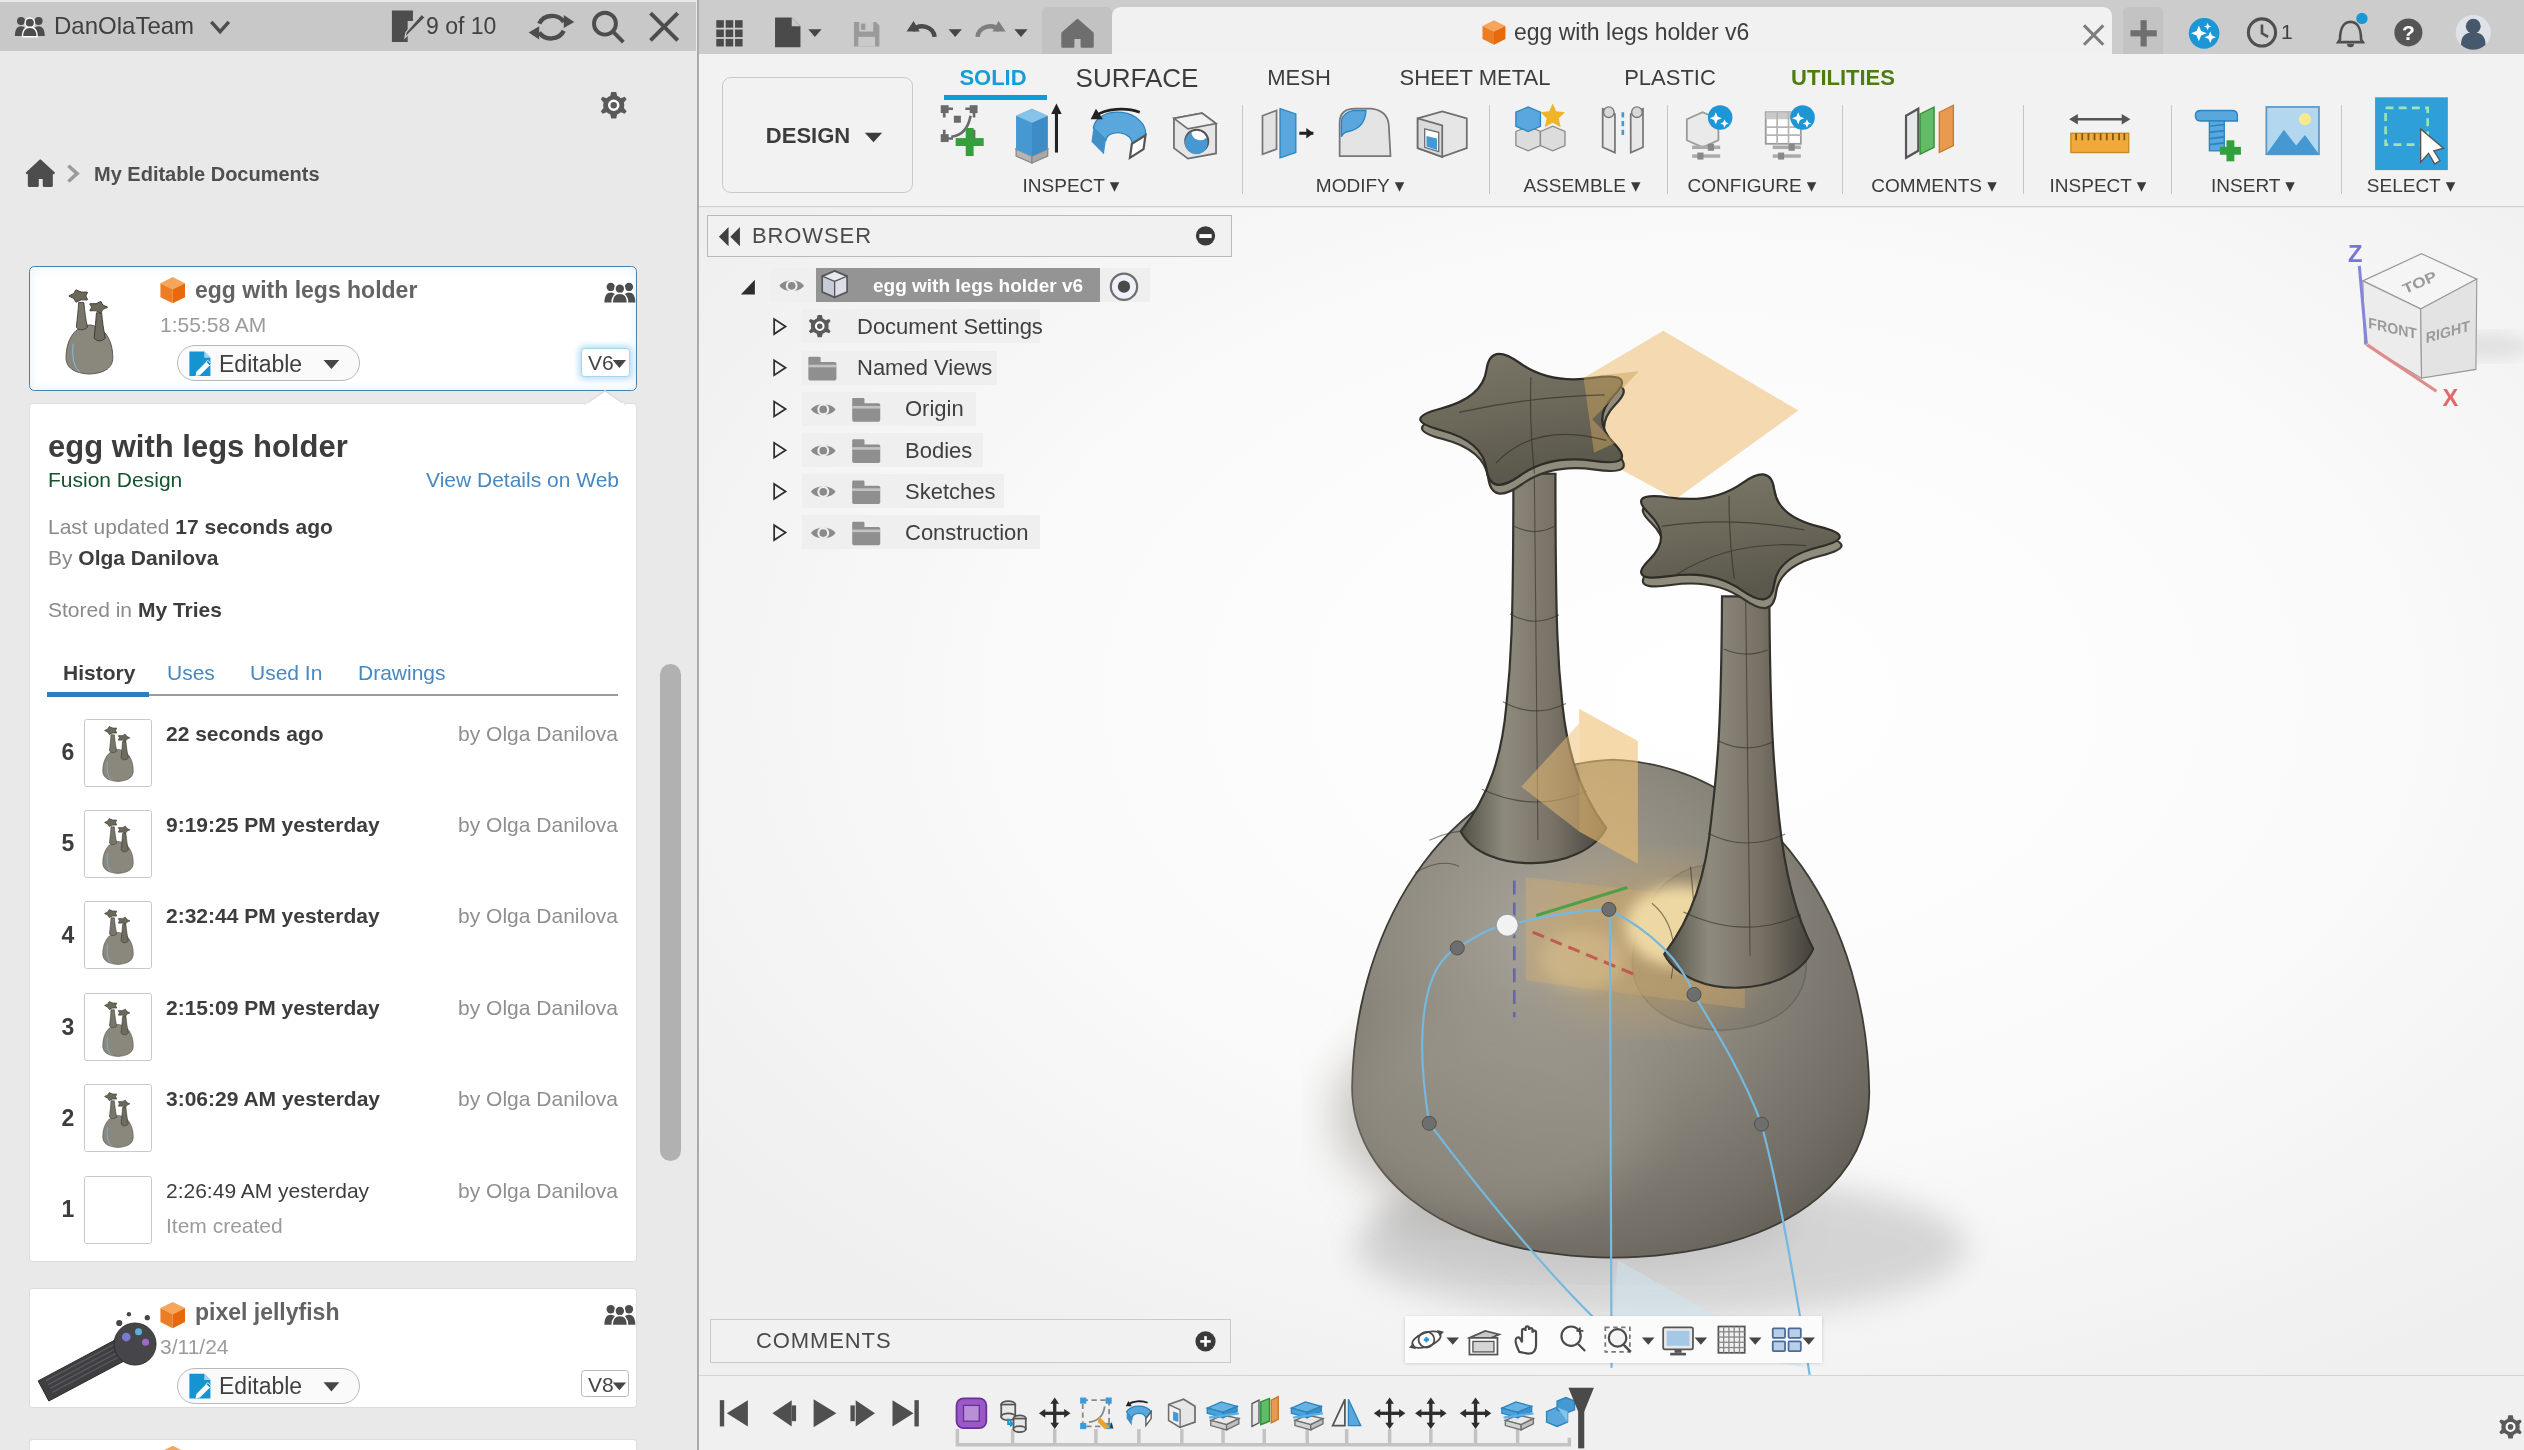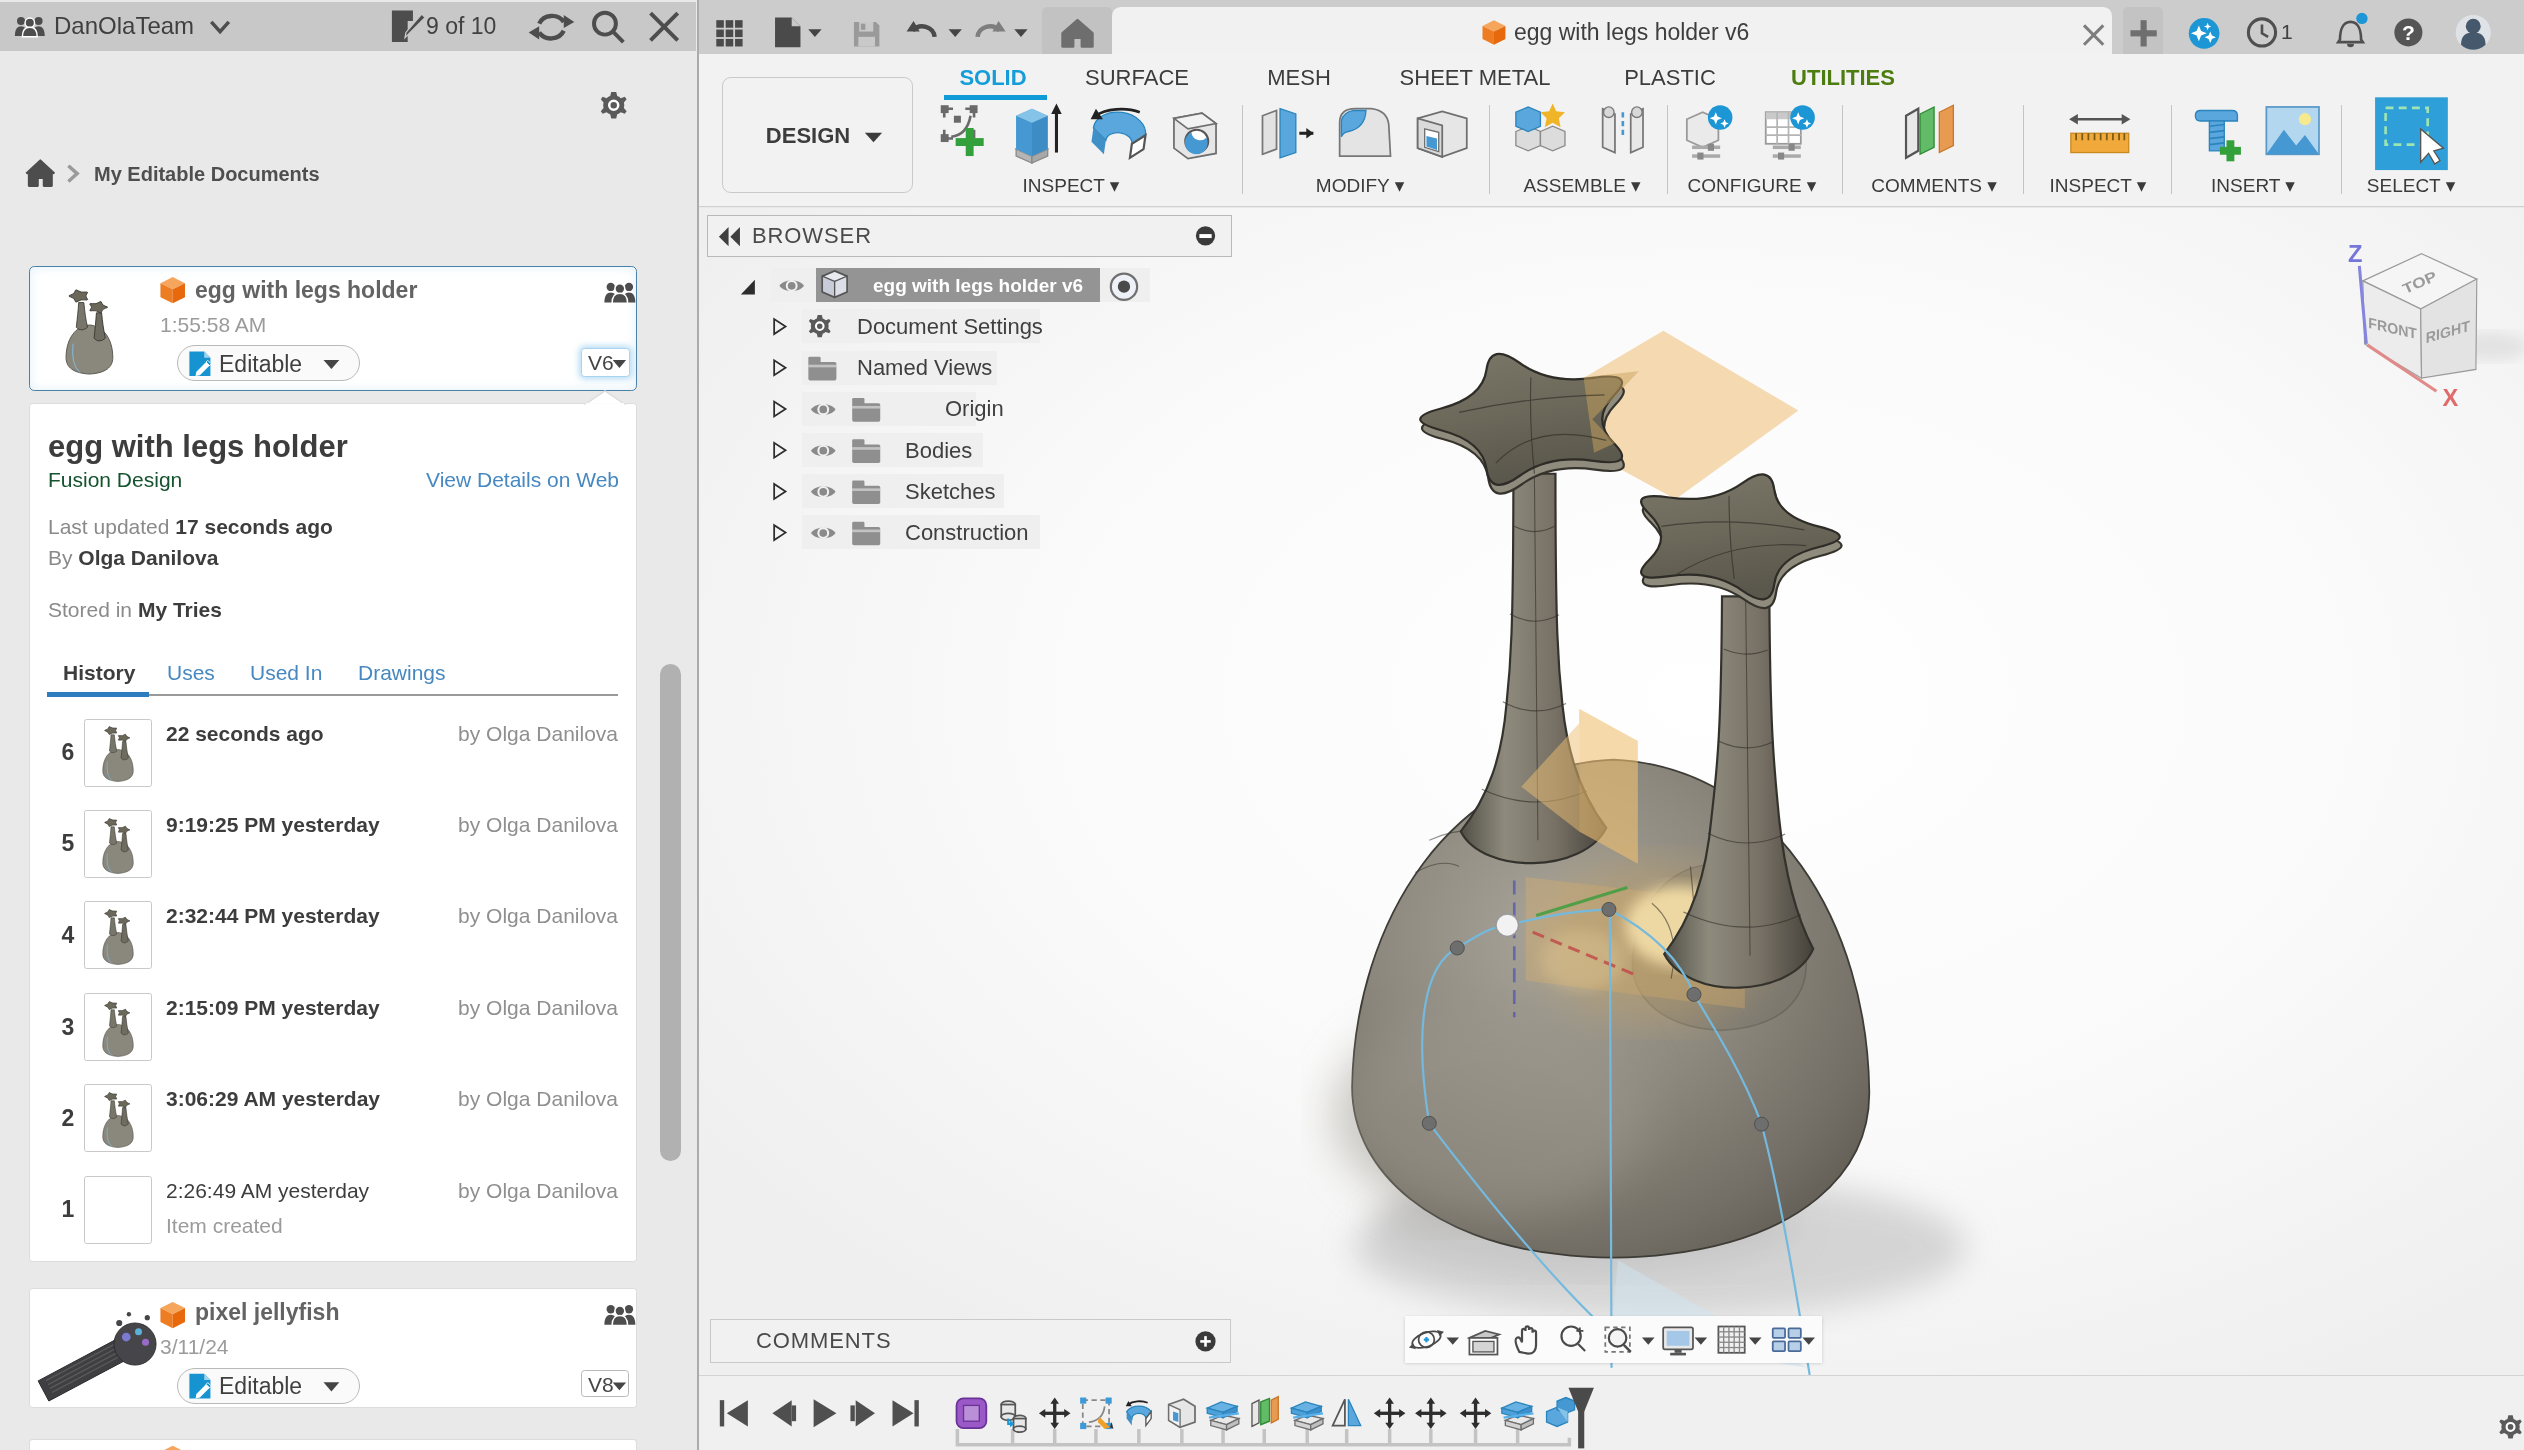--- a/index.html
+++ b/index.html
@@ -94,21 +94,21 @@
 <div class="t" style="left:1514px;top:32px;font-size:23px;color:#3e3e3e;">egg with legs holder v6</div>
 <div class="ab" style="left:2123px;top:7px;width:40px;height:47px;background:#c3c3c3;border-radius:5.3px 5.3px 0 0;"></div>
 <div class="t" style="left:2281px;top:32px;font-size:21px;color:#414141;">1</div>
 <div class="ab" style="left:699px;top:54px;width:1826px;height:153px;background:#f2f2f2;border-bottom:0.9px solid #d0d0d0;box-sizing:border-box;"></div>
 <div class="ab" style="left:722px;top:77px;width:191px;height:116px;border:1.8px solid #c9c9c9;border-radius:8.8px;box-sizing:border-box;"></div>
 <div class="tc" style="left:808px;top:136px;font-size:22px;font-weight:bold;color:#3c3c3c;">DESIGN</div>
 <svg class="ov" width="19" height="12.3" style="left:864px;top:131px;" viewBox="0 0 22 14">
     <polygon points="1,2 21,2 11,13" fill="#3c3c3c"></polygon>
   </svg>
 <div class="tc" style="left:993px;top:78px;font-size:22px;font-weight:bold;color:#149dd9;">SOLID</div>
-<div class="tc" style="left:1137px;top:78px;font-size:22px;font-weight:normal;color:#3c3c3c;">SURFACE</div>
+<div class="tc" style="left:1137px;top:78px;font-size:26px;font-weight:normal;color:#3c3c3c;">SURFACE</div>
 <div class="tc" style="left:1299px;top:78px;font-size:22px;font-weight:normal;color:#3c3c3c;">MESH</div>
 <div class="tc" style="left:1475px;top:78px;font-size:22px;font-weight:normal;color:#3c3c3c;">SHEET METAL</div>
 <div class="tc" style="left:1670px;top:78px;font-size:22px;font-weight:normal;color:#3c3c3c;">PLASTIC</div>
 <div class="tc" style="left:1843px;top:78px;font-size:22px;font-weight:bold;color:#4d7c0f;">UTILITIES</div>
 <div class="ab" style="left:944px;top:95px;width:103px;height:5.3px;background:#0e9bd8;"></div>
 <div class="tc" style="left:1071px;top:185px;font-size:19px;color:#3a3a3a;">INSPECT ▾</div>
 <div class="tc" style="left:1360px;top:185px;font-size:19px;color:#3a3a3a;">MODIFY ▾</div>
 <div class="tc" style="left:1582px;top:185px;font-size:19px;color:#3a3a3a;">ASSEMBLE ▾</div>
 <div class="tc" style="left:1752px;top:185px;font-size:19px;color:#3a3a3a;">CONFIGURE ▾</div>
 <div class="tc" style="left:1934px;top:185px;font-size:19px;color:#3a3a3a;">COMMENTS ▾</div>
@@ -297,21 +297,21 @@
 <div class="ab" style="left:707px;top:215px;width:525px;height:42px;background:#f1f1f1;border:1.8px solid #b9b9b9;box-sizing:border-box;"></div>
 <div class="t" style="left:752px;top:236px;font-size:22px;color:#4a4a4a;letter-spacing:0.9px;">BROWSER</div>
 <div class="ab" style="left:771px;top:268px;width:379px;height:34px;background:#efefef;"></div>
 <div class="ab" style="left:816px;top:268px;width:284px;height:34px;background:#949494;"></div>
 <div class="t" style="left:873px;top:286px;font-size:19px;font-weight:bold;color:#ffffff;">egg with legs holder v6</div>
 <div class="ab" style="left:802px;top:309px;width:238px;height:34px;background:#efefef;"></div>
 <div class="t" style="left:857px;top:327px;font-size:22px;color:#3f3f3f;">Document Settings</div>
 <div class="ab" style="left:802px;top:351px;width:195px;height:34px;background:#efefef;"></div>
 <div class="t" style="left:857px;top:368px;font-size:22px;color:#3f3f3f;">Named Views</div>
 <div class="ab" style="left:802px;top:392px;width:174px;height:34px;background:#efefef;"></div>
-<div class="t" style="left:905px;top:409px;font-size:22px;color:#3f3f3f;margin-left:40px;">Origin</div>
+<div class="t" style="left:905px;top:409px;font-size:22px;color:#3f3f3f;">Origin</div>
 <div class="ab" style="left:802px;top:433px;width:181px;height:34px;background:#efefef;"></div>
 <div class="t" style="left:905px;top:451px;font-size:22px;color:#3f3f3f;">Bodies</div>
 <div class="ab" style="left:802px;top:474px;width:202px;height:34px;background:#efefef;"></div>
 <div class="t" style="left:905px;top:492px;font-size:22px;color:#3f3f3f;">Sketches</div>
 <div class="ab" style="left:802px;top:515px;width:238px;height:34px;background:#efefef;"></div>
 <div class="t" style="left:905px;top:533px;font-size:22px;color:#3f3f3f;">Construction</div>
 <div class="ab" style="left:710px;top:1319px;width:521px;height:44px;background:#f1f1f1;border:0.9px solid #c9c9c9;box-sizing:border-box;"></div>
 <div class="t" style="left:756px;top:1341px;font-size:22px;color:#4a4a4a;letter-spacing:0.9px;">COMMENTS</div>
 <div class="ab" style="left:1405px;top:1316px;width:417px;height:47px;background:#fbfbfb;box-shadow:0 0.9px 3.5px rgba(0,0,0,.18);"></div>
 <div class="ab" style="left:699px;top:1375px;width:1826px;height:76px;background:#f0f0f0;border-top:0.9px solid #d4d4d4;box-sizing:border-box;"></div>

